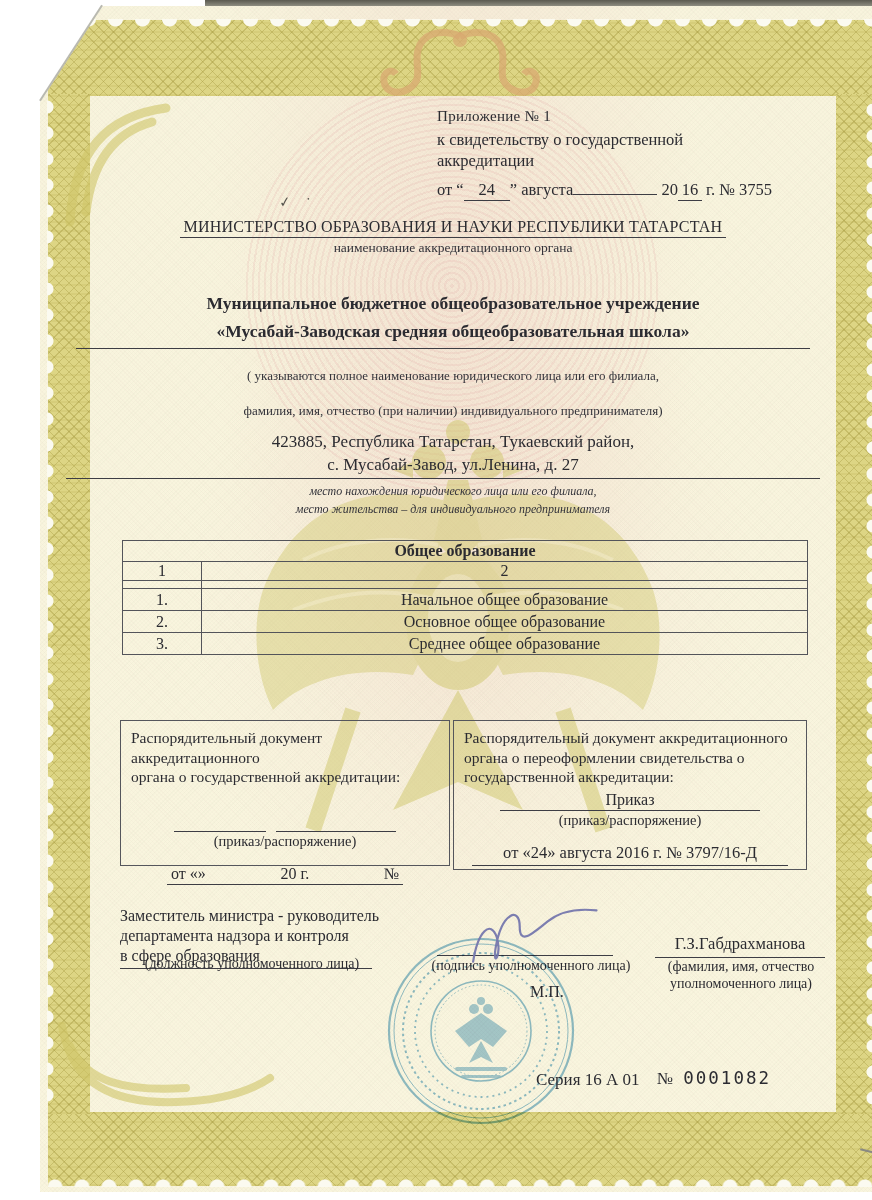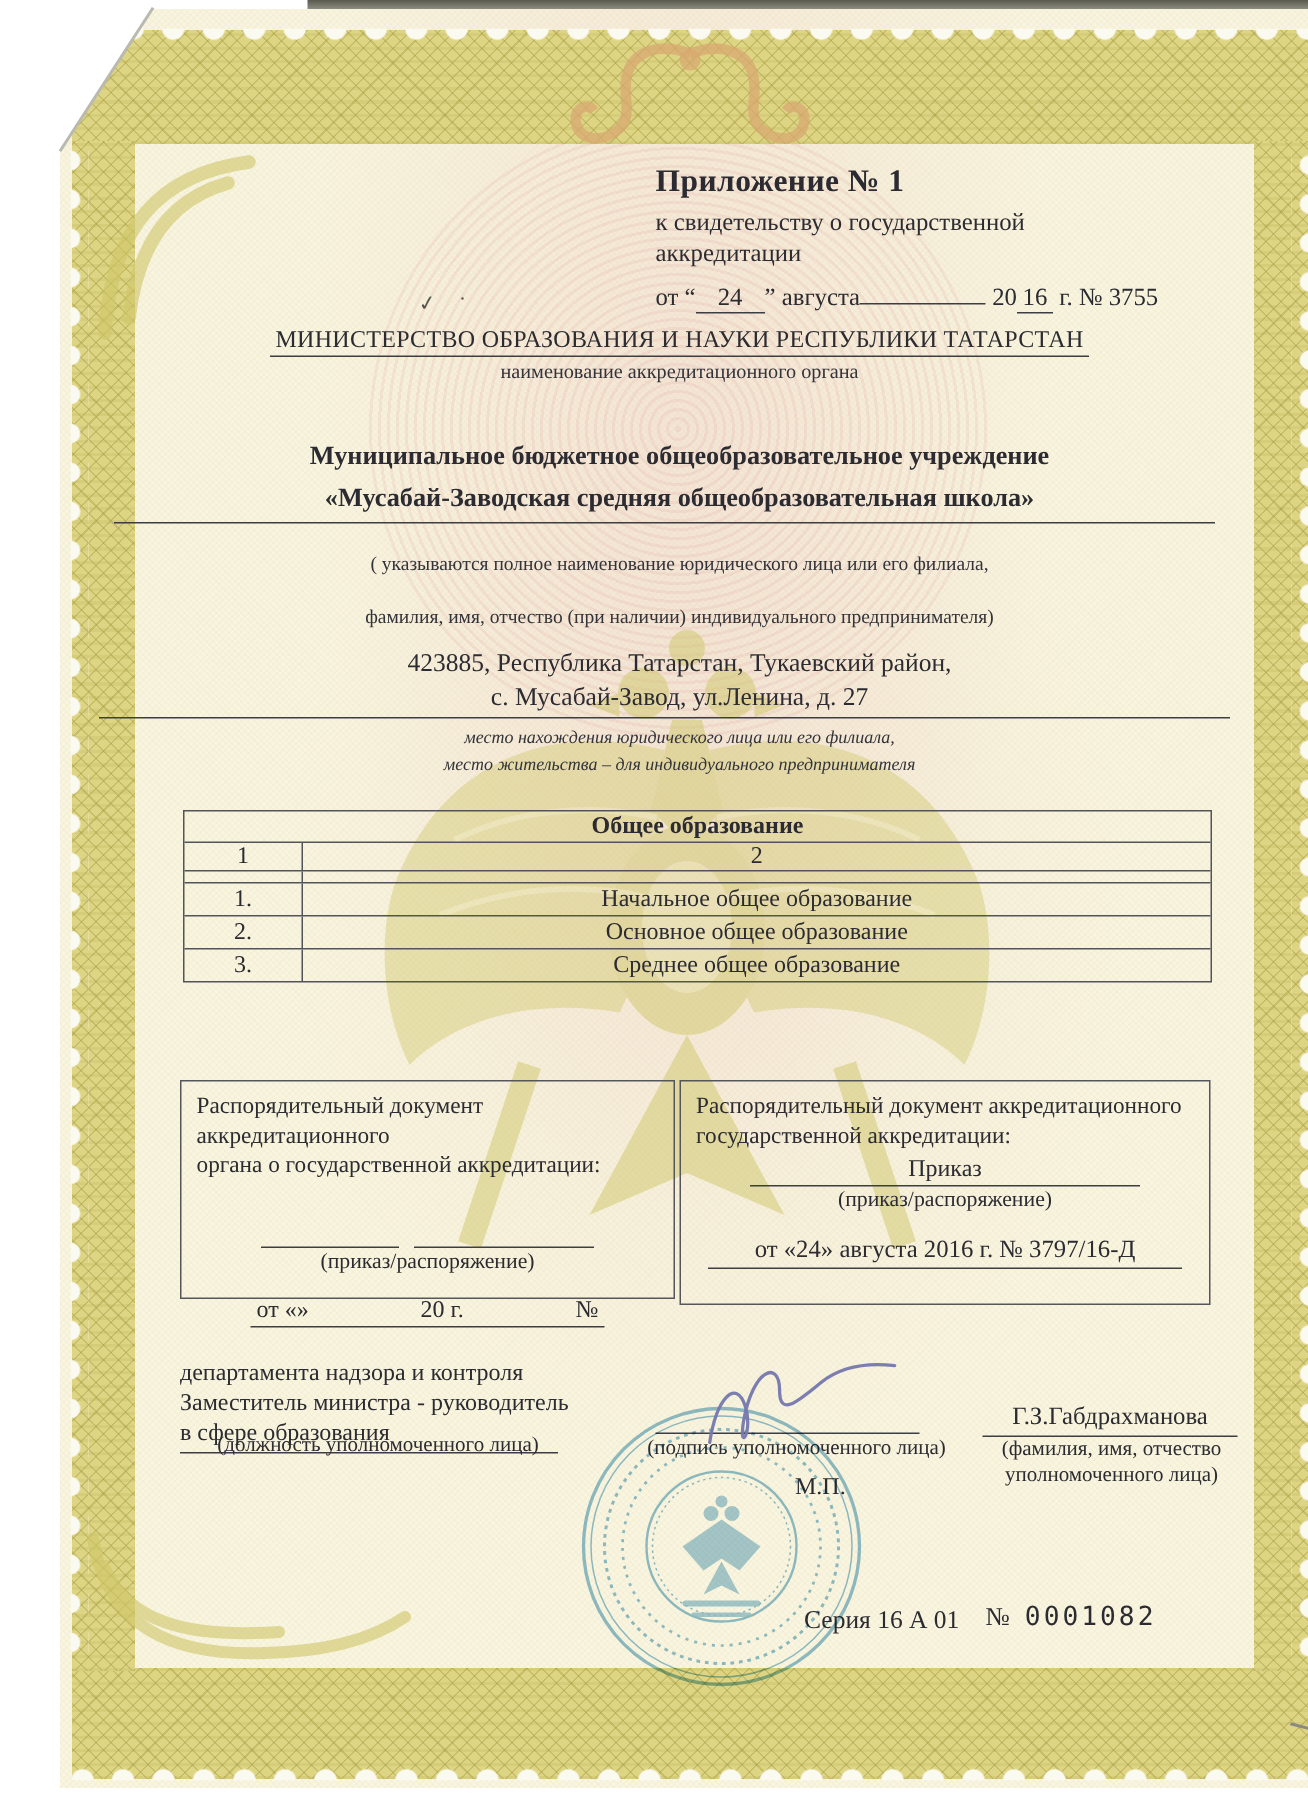--- a/index.html
+++ b/index.html
@@ -42,21 +42,21 @@
 
   .rosette{position:absolute;left:202px;top:70px;width:420px;height:420px;border-radius:50%;
     background:repeating-radial-gradient(circle, rgba(223,158,158,.17) 0 2px, transparent 2px 6px);
     z-index:1;}
   .ornament{position:absolute;z-index:3;}
   .watermark{position:absolute;left:203px;top:404px;width:430px;height:460px;z-index:1;opacity:.5;}
 
   
   .content{position:absolute;inset:0;z-index:5;}
   .appendix{position:absolute;left:397px;top:102px;width:400px;}
-  .appendix .ttl{font-size:21px;font-weight:bold;letter-spacing:.3px;}
+  .appendix .ttl{font-size:15px;font-weight:normal;letter-spacing:.3px;}
   .appendix .sub{font-size:16.5px;line-height:21px;margin-top:4px;}
   .date-line{margin-top:9px;font-size:16.5px;white-space:nowrap;}
   .u{border-bottom:1px solid #3d3d44;display:inline-block;text-align:center;}
 
   .pen-mark{position:absolute;left:239px;top:186px;font-size:14px;color:#55554e;
     transform:rotate(-8deg);letter-spacing:6px;}
 
   .ministry{position:absolute;left:60px;right:66px;top:212px;text-align:center;}
   .ministry .nm{font-size:16px;letter-spacing:.2px;border-bottom:1px solid #3d3d44;
     padding:0 4px 1px;display:inline-block;}
@@ -261,30 +261,31 @@
       <div class="bcap">(приказ/распоряжение)</div>
       <div class="ldate">
         <span>от  «»</span>
         <span>20 г.</span>
         <span>№</span>
       </div>
     </div>
 
     <div class="obox obox-r">
       <div class="h">Распорядительный документ аккредитационного</div>
+      <div class="h">органа о переоформлении свидетельства о</div>
       <div class="h">государственной аккредитации:</div>
       <div class="rvalue">Приказ</div>
       <div class="bcap">(приказ/распоряжение)</div>
       <div class="rdate">от  «24» августа 2016 г. № 3797/16-Д</div>
     </div>
 
     <div class="sig">
       <div class="pos">
+        <div>Заместитель министра - руководитель</div>
         <div>департамента надзора и контроля</div>
-        <div>Заместитель министра - руководитель</div>
         <div class="p3">в сфере образования</div>
       </div>
       <div class="pos-cap">(должность уполномоченного лица)</div>
       <div class="sign-line"></div>
       <div class="sign-cap">(подпись уполномоченного лица)</div>
       <div class="mp">М.П.</div>
       <div class="name">Г.З.Габдрахманова</div>
       <div class="name-cap">
         <div>(фамилия, имя, отчество</div>
         <div>уполномоченного лица)</div>

